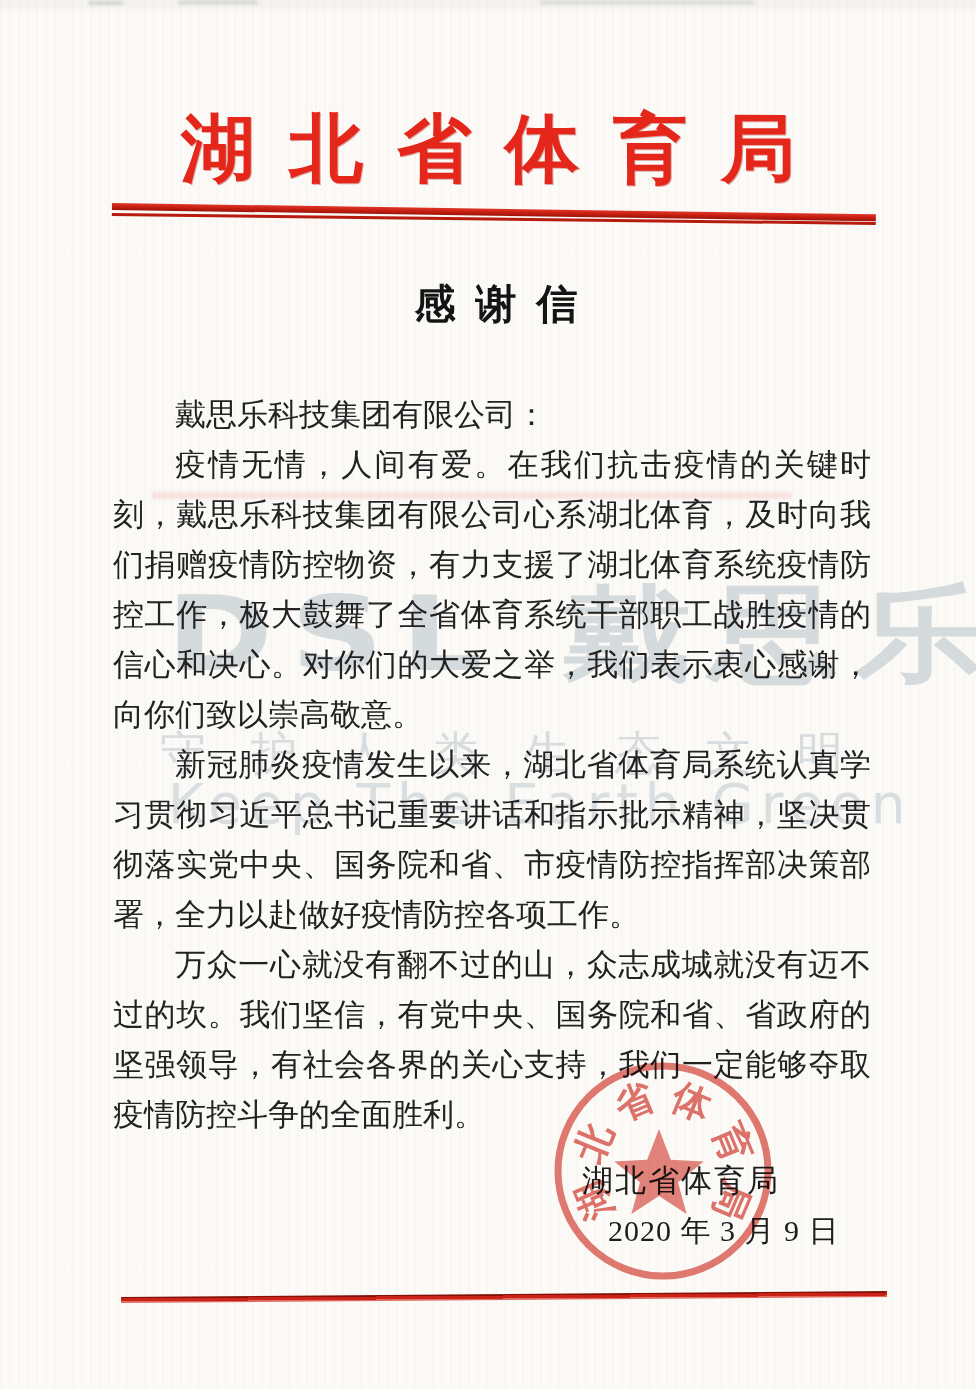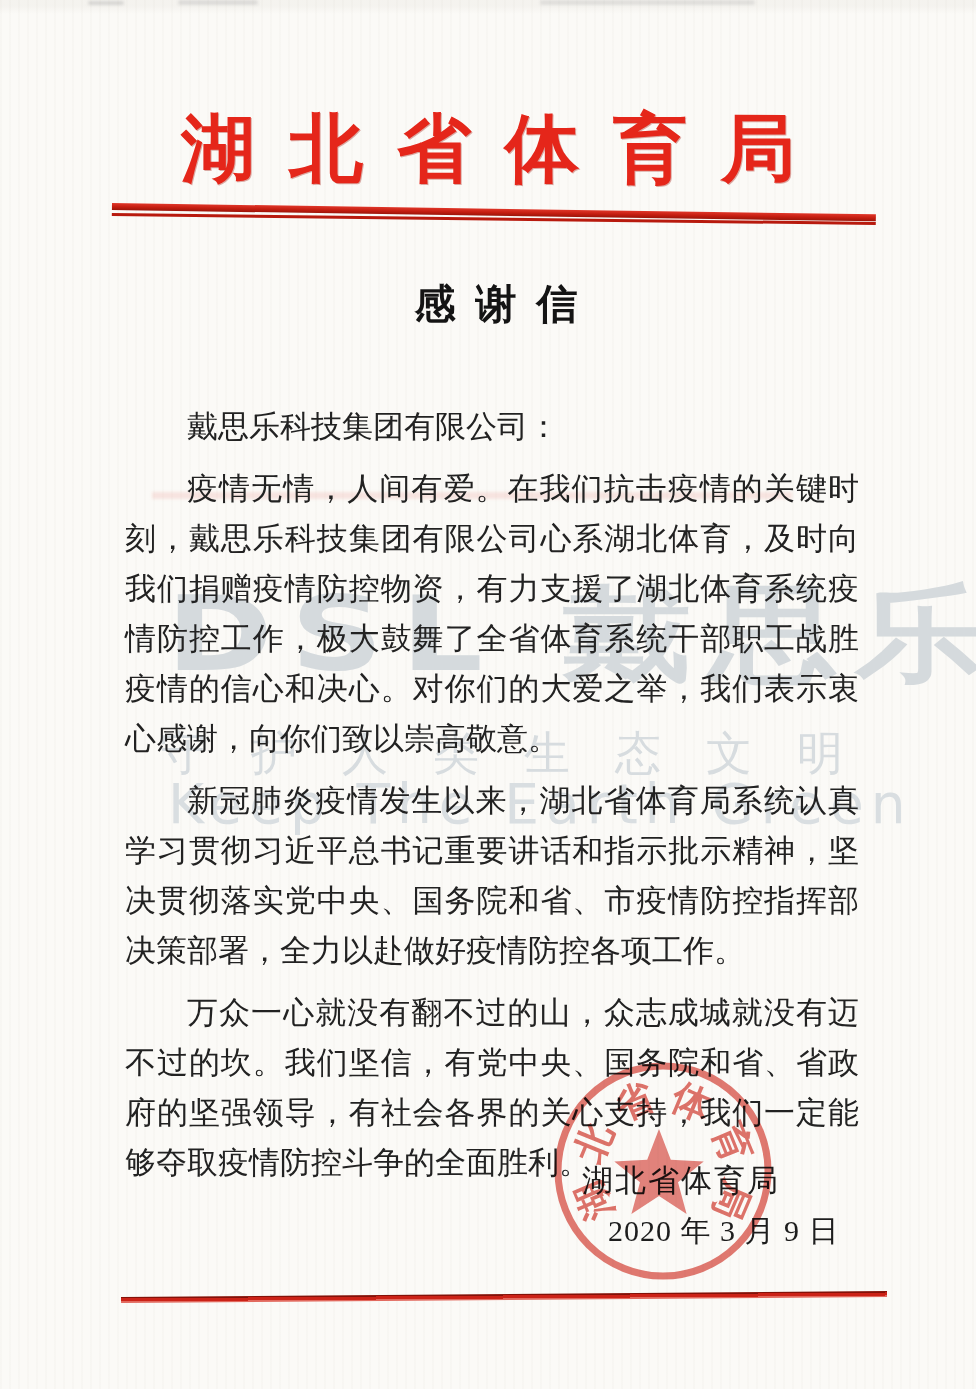--- a/index.html
+++ b/index.html
@@ -54,21 +54,21 @@
        transform:scaleX(1.24);transform-origin:left top;color:#d5dadd;}
   .wm2{left:160px;top:723px;font-size:46px;font-weight:500;letter-spacing:45px;color:#d7dcdf;}
   .wm3{left:168px;top:772px;font-size:55px;font-weight:400;letter-spacing:7px;color:#d9dee1;}
 
   
   .body-block{
     position:absolute;left:113px;top:390px;width:758px;z-index:1;
     font-size:31px;line-height:50px;color:#222;
     text-align:justify;
   }
-  .body-block p{margin:12px;text-indent:62px;}
+  .body-block p{margin:0;text-indent:62px;}
   .salutation{text-indent:0;}
 
   .sig-name{position:absolute;left:582px;top:1160px;z-index:2;
     font-size:31px;color:#1d1d1d;letter-spacing:2px;white-space:nowrap;}
   .sig-date{position:absolute;left:608px;top:1211px;z-index:2;
     font-size:30px;color:#1d1d1d;letter-spacing:1px;white-space:nowrap;}
 
   .seal{position:absolute;left:546px;top:1054px;width:234px;height:234px;z-index:3;
     mix-blend-mode:multiply;opacity:0.92;}
   .seal text{font-family:"Liberation Serif","DejaVu Serif",serif;font-weight:bold;}

